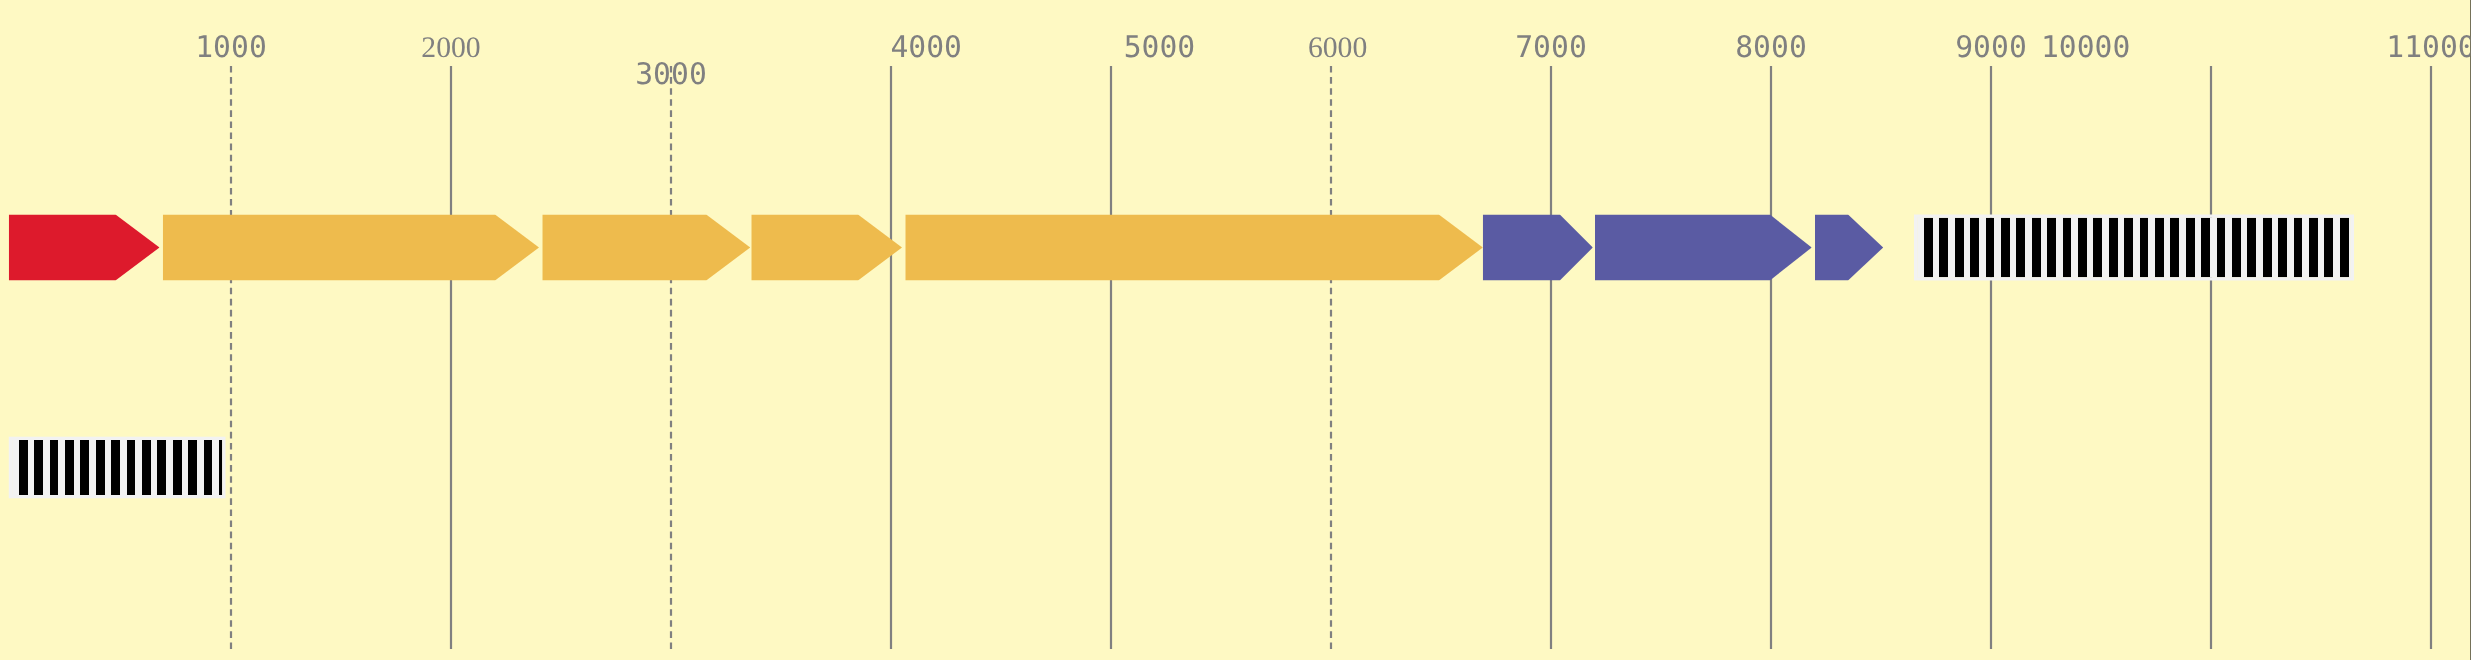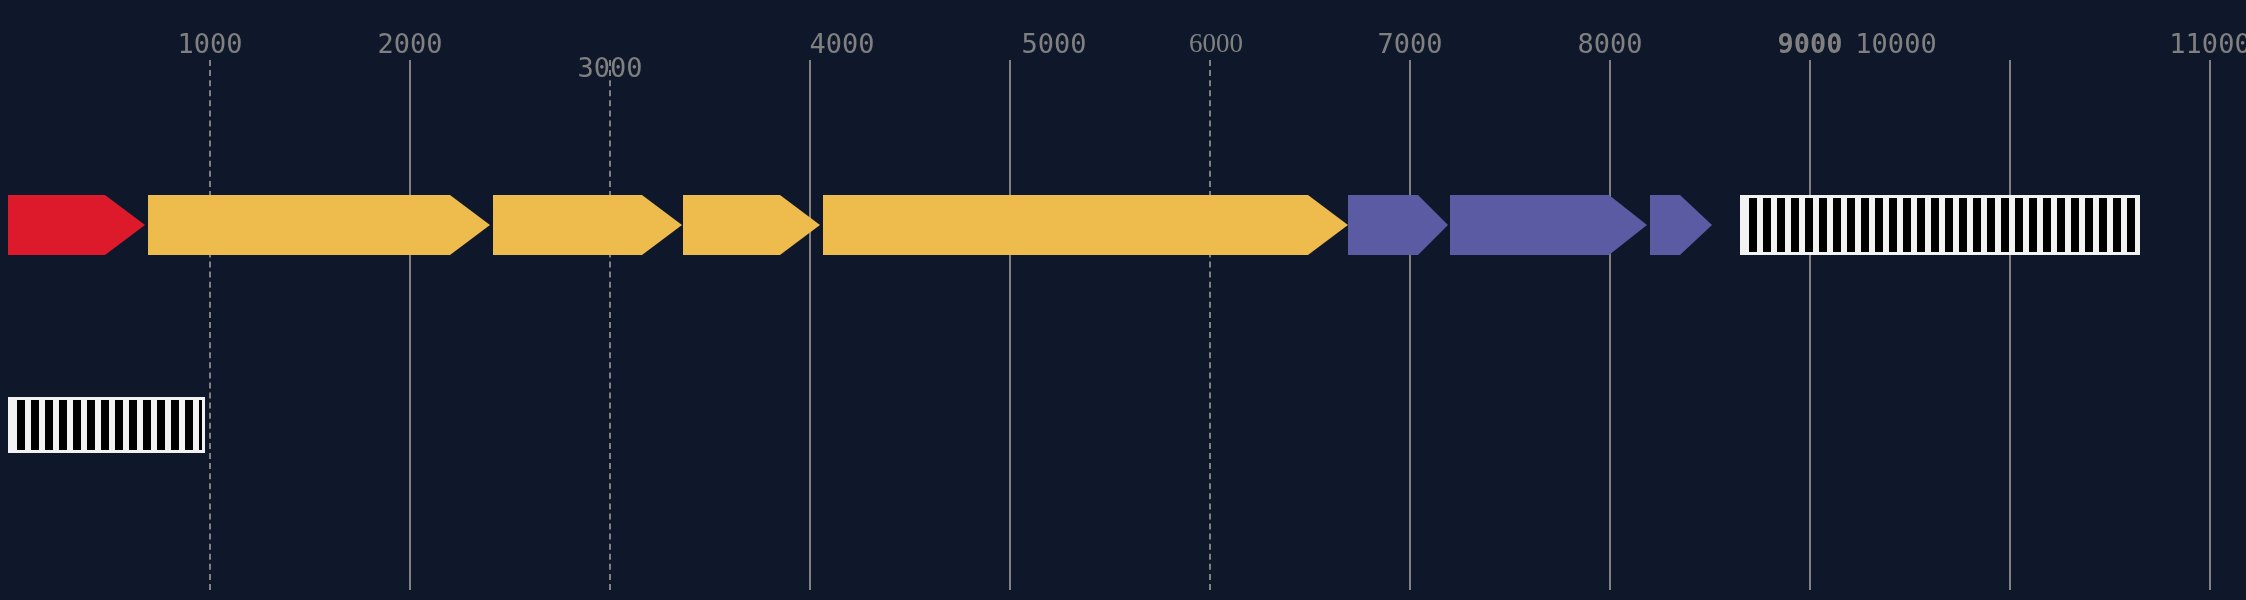--- a/index.html
+++ b/index.html
@@ -8,21 +8,21 @@
     padding: 0;
     background: #000000;
   }
   body {
     font-family: "DejaVu Sans Mono", "Liberation Mono", monospace;
   }
   #stage {
     position: relative;
     width: 2246px;
     height: 600px;
-    background: #0f172a;
+    background: #fef9c3;
     overflow: hidden;
   }
 
   
   .axis-layer { position: absolute; inset: 0; }
 
   .tick-label {
     position: absolute;
     color: #808080;
     font-size: 27px;
@@ -75,35 +75,35 @@
   }
 </style>
 </head>
 <body>
 
 <div id="stage">
 
   <div class="axis-layer" id="axis-layer">
       <div class="tick-label" style="left: 210px; top: 30px; color: rgb(128, 128, 128);">1000</div>
       <div class="gridline dashed" style="left: 209px; top: 60px; height: 530px;"></div>
-      <div class="tick-label" style="left: 410px; top: 30px; color: rgb(128, 128, 128);">2000</div>
+      <div class="tick-label" style="left: 410px; top: 30px; color: rgb(128, 128, 128); font-family: Liberation Serif, serif;">2000</div>
       <div class="gridline" style="left: 409px; top: 60px; height: 530px;"></div>
       <div class="tick-label" style="left: 610px; top: 30px; color: rgb(128, 128, 128); margin-top: 24px;">3000</div>
       <div class="gridline dashed" style="left: 609px; top: 60px; height: 530px;"></div>
       <div class="tick-label" style="left: 810px; top: 30px; color: rgb(128, 128, 128); margin-left: 32px;">4000</div>
       <div class="gridline" style="left: 809px; top: 60px; height: 530px;"></div>
       <div class="tick-label" style="left: 1054px; top: 30px; color: rgb(128, 128, 128);">5000</div>
       <div class="gridline" style="left: 1009px; top: 60px; height: 530px;"></div>
       <div class="tick-label" style="left: 1216px; top: 30px; color: rgb(128, 128, 128); font-family: Liberation Serif, serif;">6000</div>
       <div class="gridline dashed" style="left: 1209px; top: 60px; height: 530px;"></div>
       <div class="tick-label" style="left: 1410px; top: 30px; color: rgb(128, 128, 128);">7000</div>
       <div class="gridline" style="left: 1409px; top: 60px; height: 530px;"></div>
       <div class="tick-label" style="left: 1610px; top: 30px; color: rgb(128, 128, 128);">8000</div>
       <div class="gridline" style="left: 1609px; top: 60px; height: 530px;"></div>
-      <div class="tick-label" style="left: 1810px; top: 30px; color: rgb(128, 128, 128); font-weight: bold;">9000</div>
+      <div class="tick-label" style="left: 1810px; top: 30px; color: rgb(128, 128, 128);">9000</div>
       <div class="gridline" style="left: 1809px; top: 60px; height: 530px;"></div>
       <div class="tick-label" style="left: 1896px; top: 30px; color: rgb(128, 128, 128);">10000</div>
       <div class="gridline" style="left: 2009px; top: 60px; height: 530px;"></div>
       <div class="tick-label" style="left: 2210px; top: 30px; color: rgb(128, 128, 128);">11000</div>
       <div class="gridline" style="left: 2209px; top: 60px; height: 530px;"></div>
     </div>
 
   <div id="tracks-layer">
       <div class="feature-row" style="top: 195px; height: 60px;">
         <div class="feature" style="left: 8px; width: 137px;">

